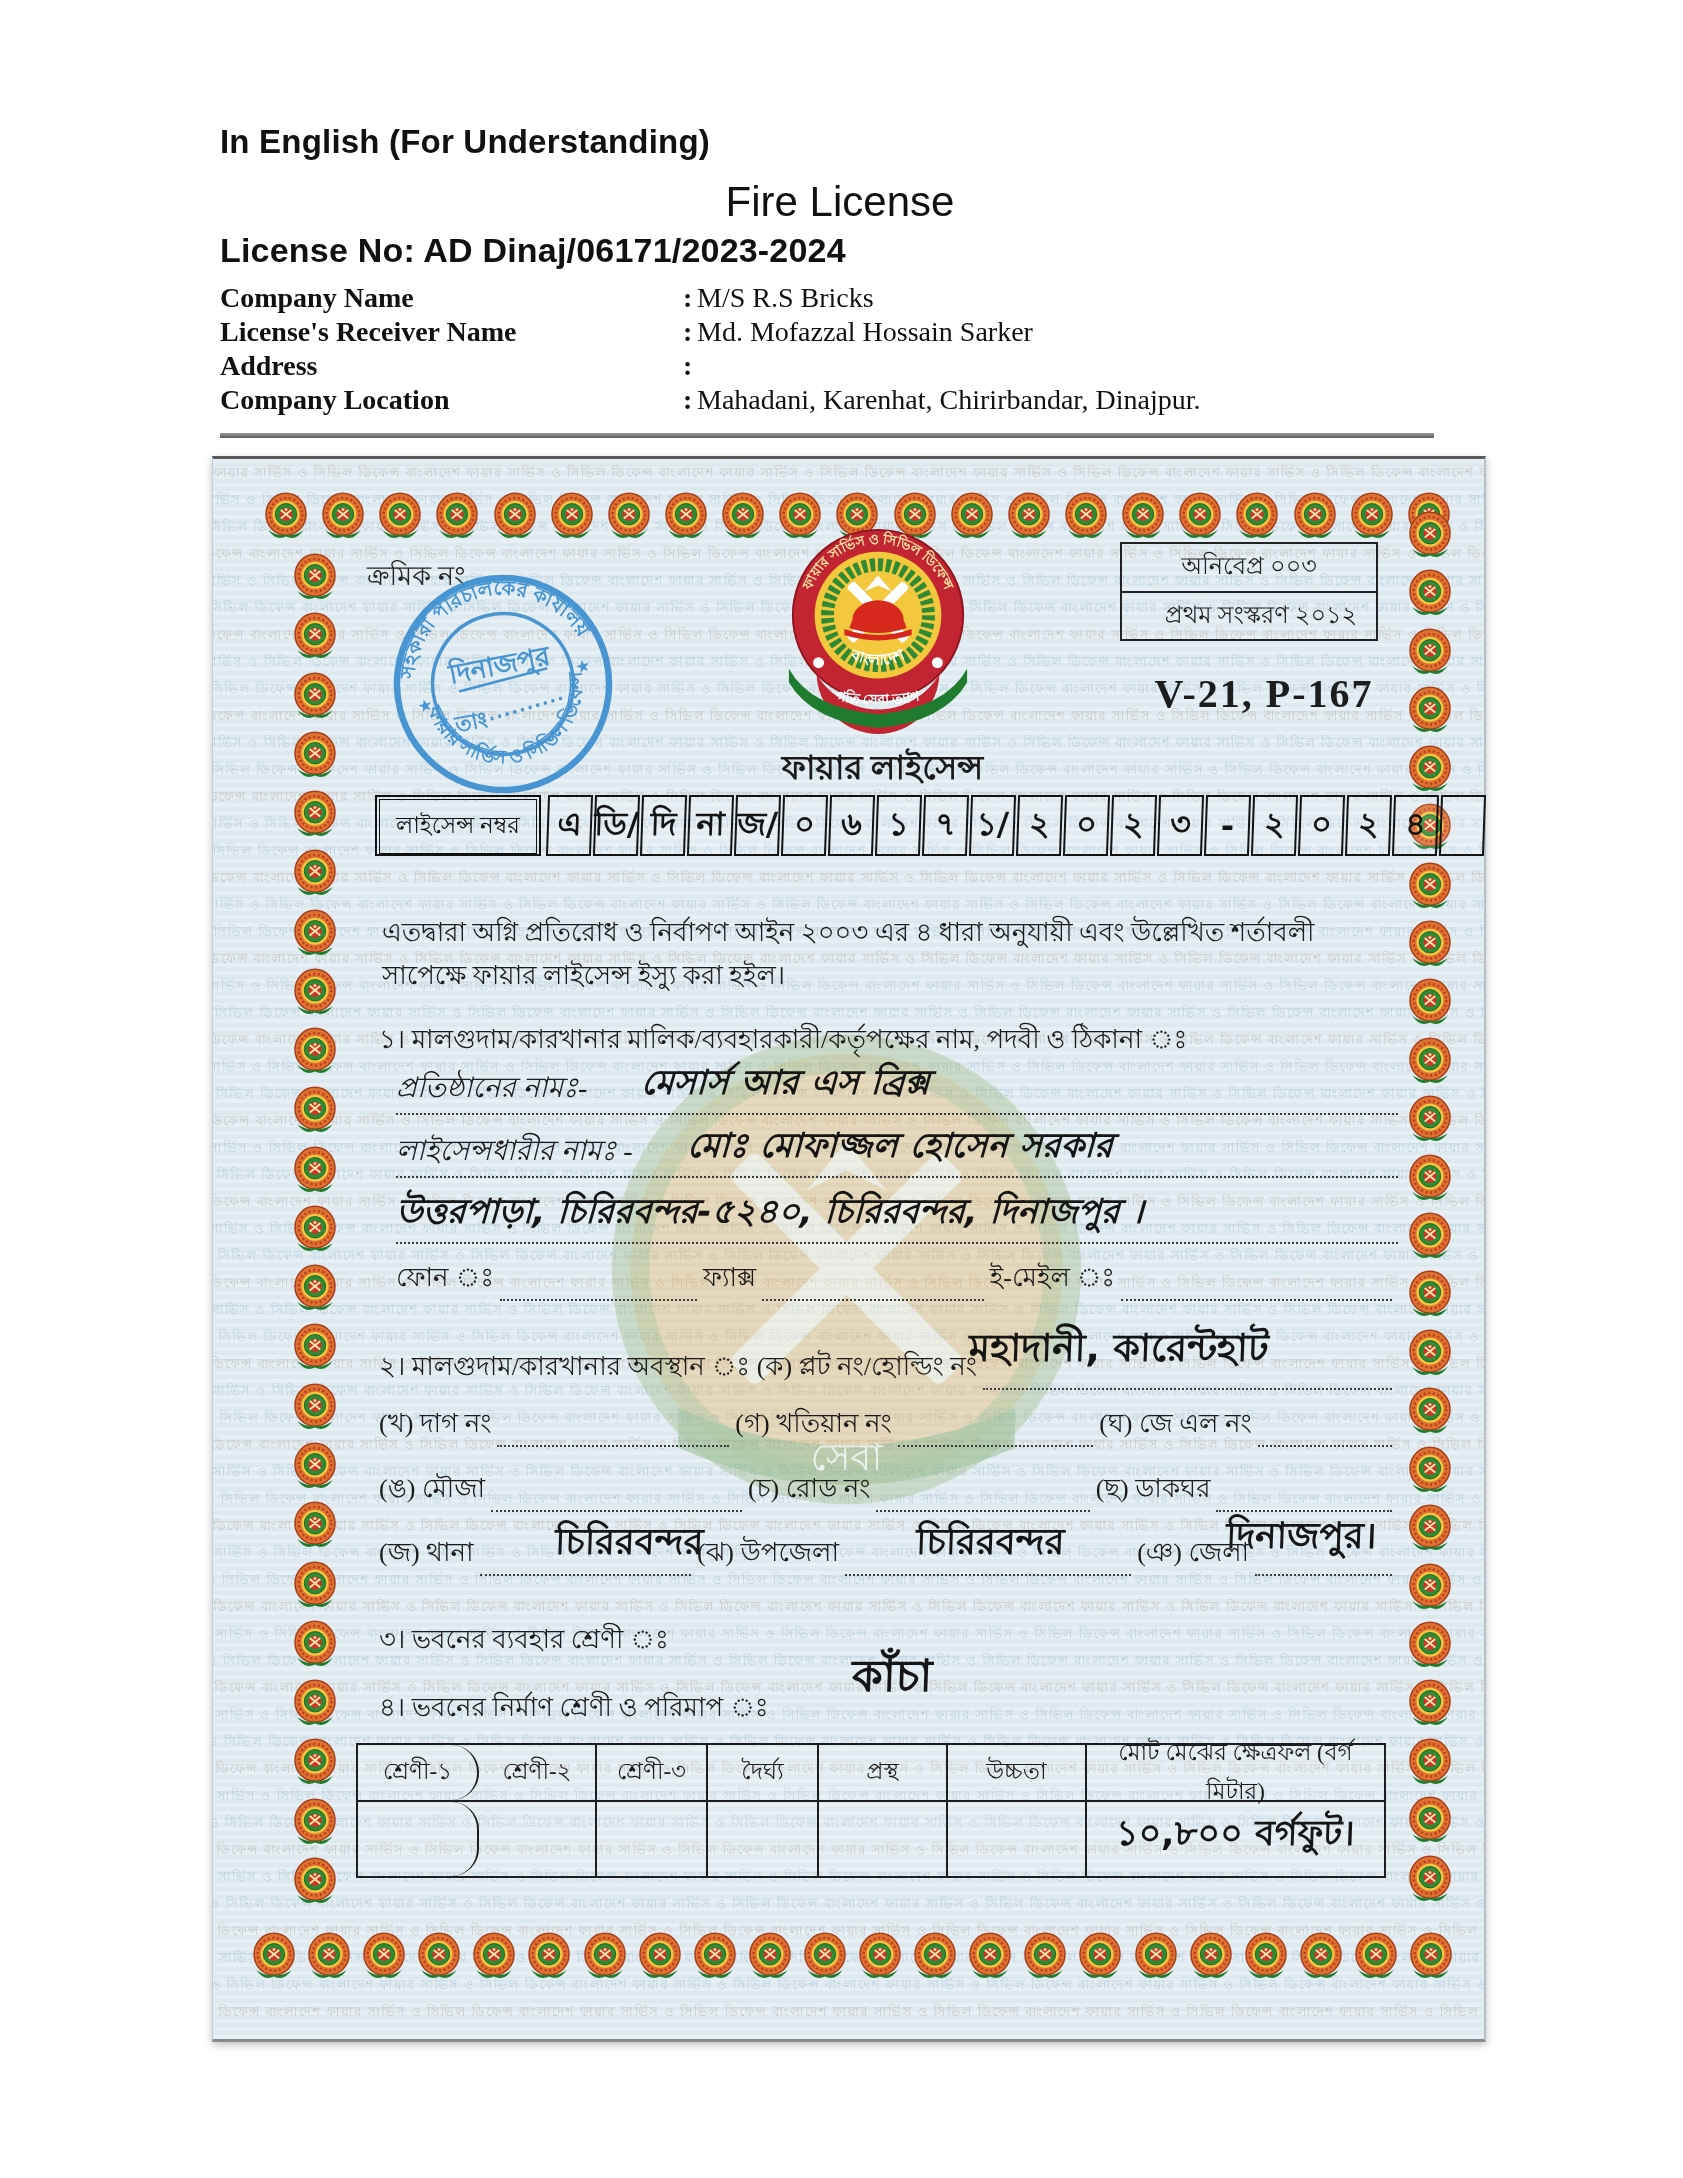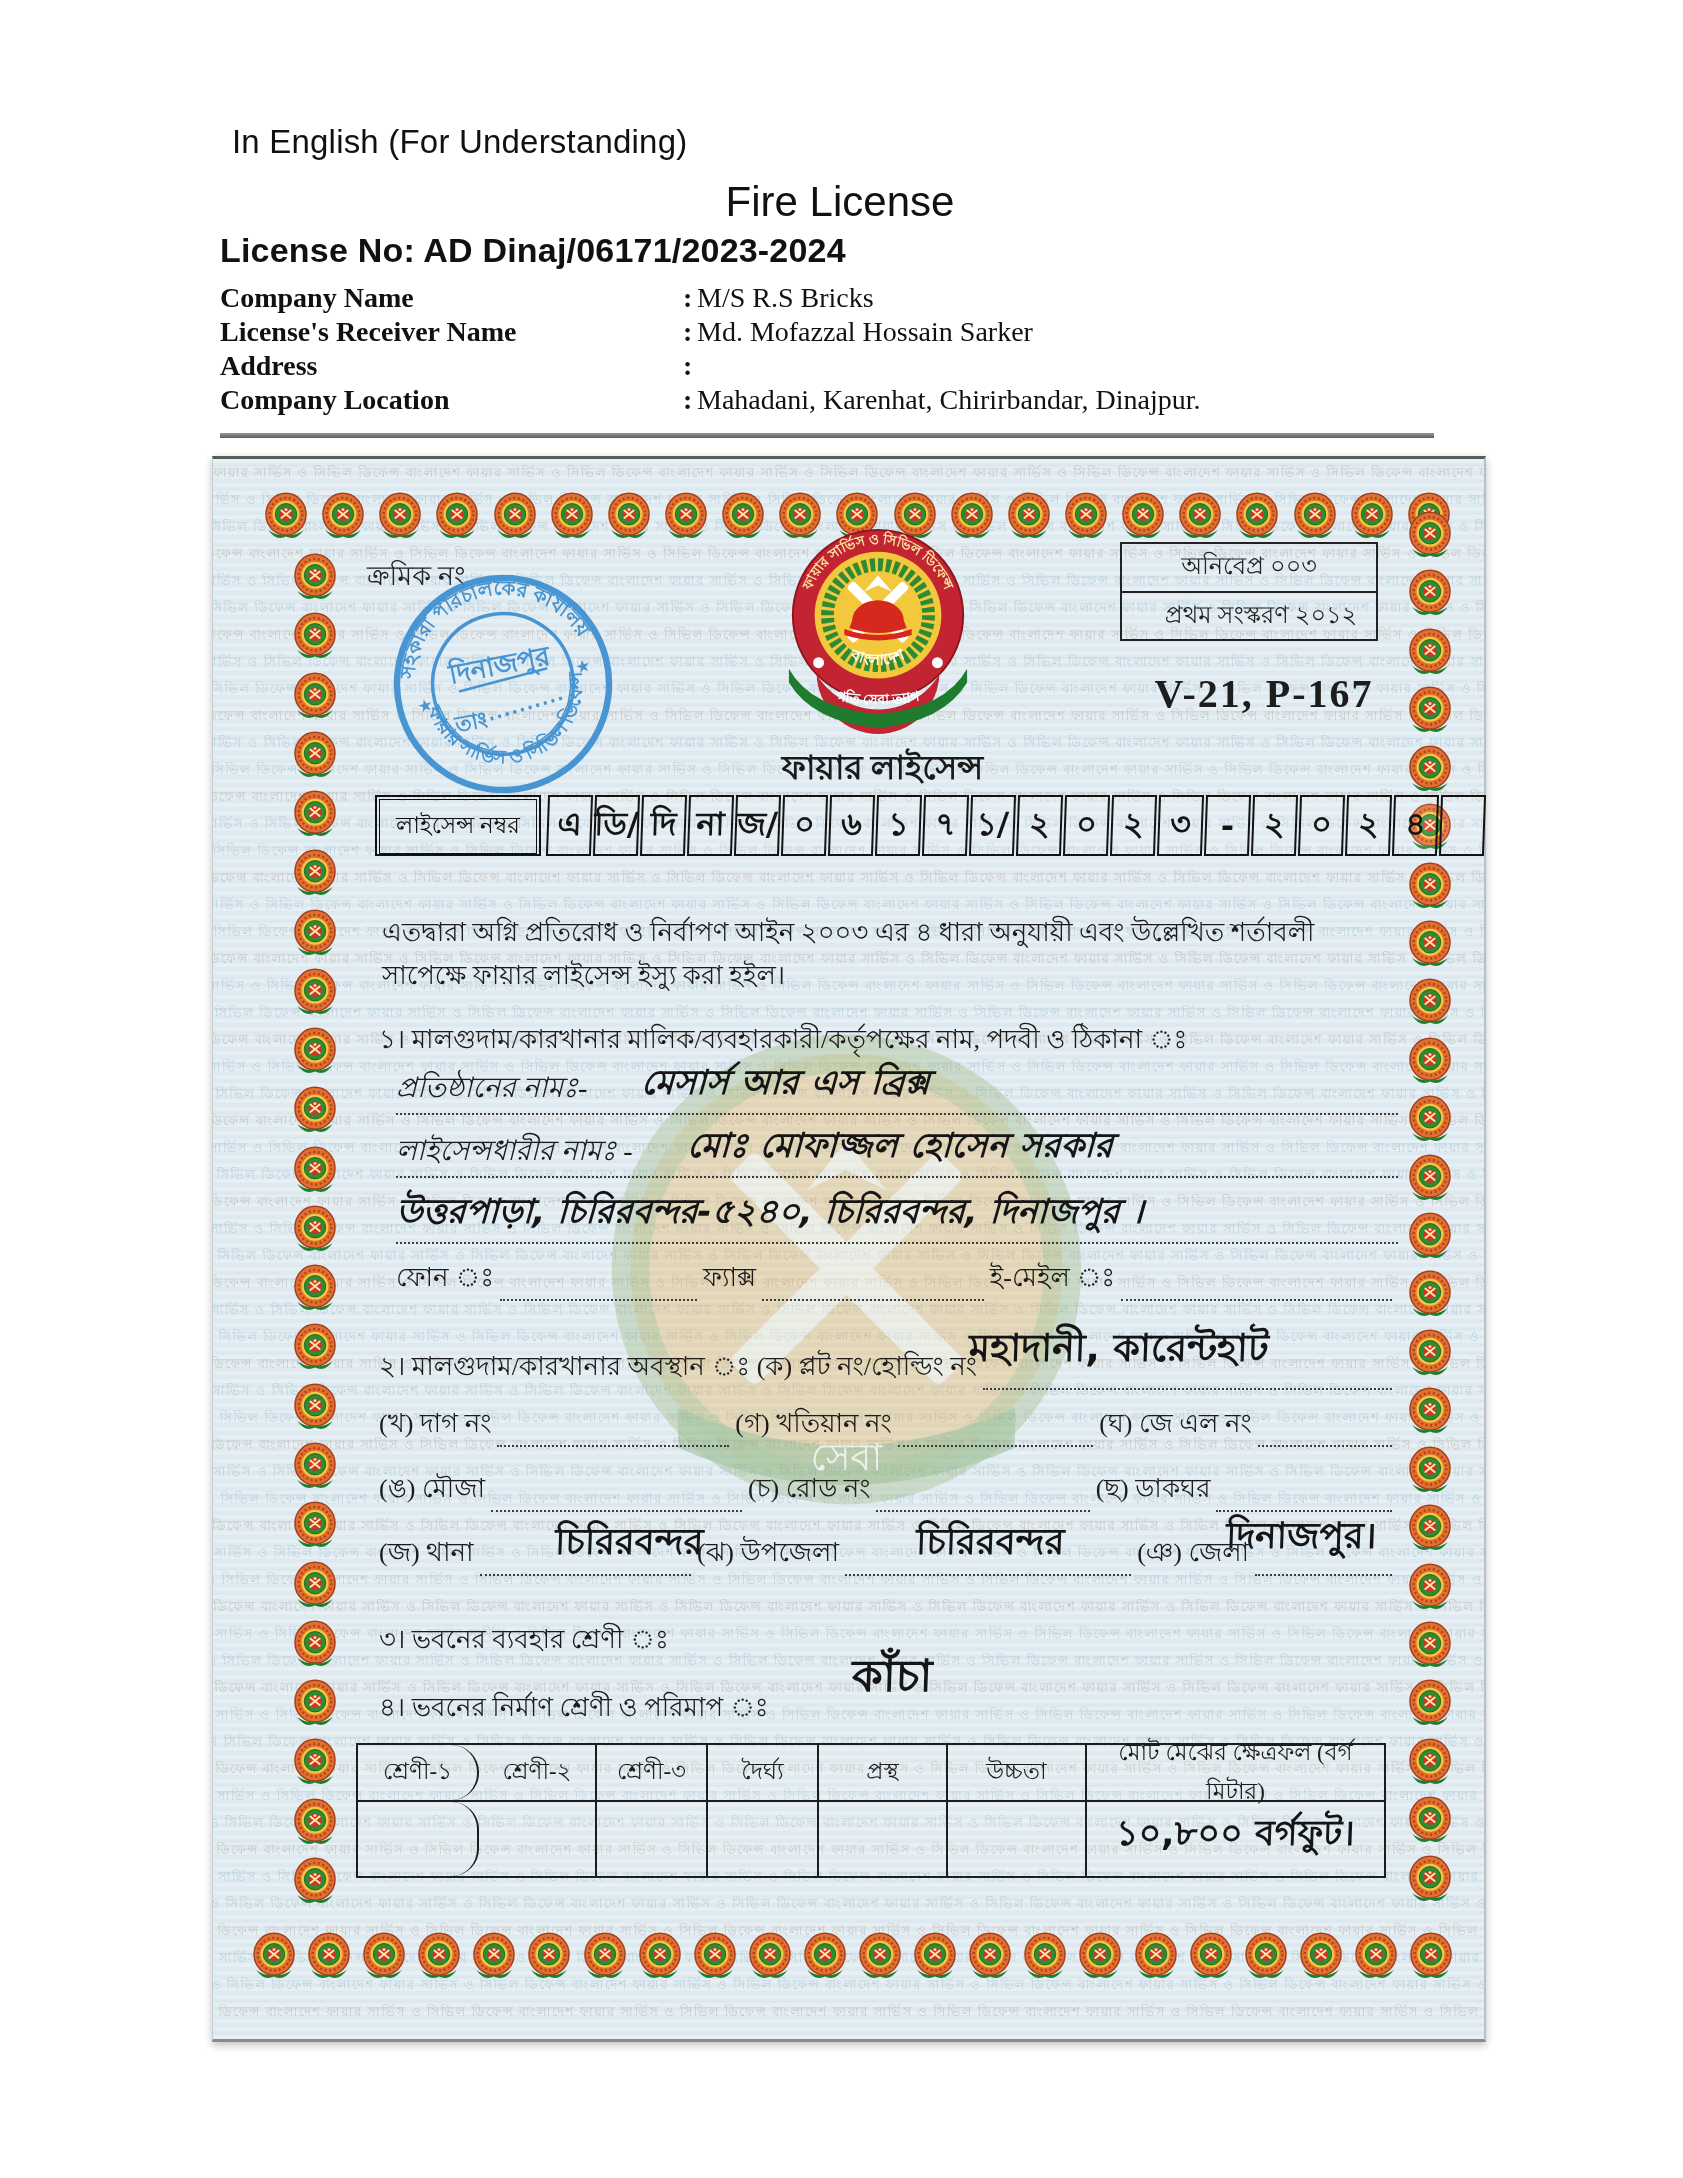--- a/index.html
+++ b/index.html
@@ -1,21 +1,21 @@
 <!DOCTYPE html>
 <html><head>
 <meta charset="utf-8">
 <style>
   html,body{margin:0;padding:0;background:#888;}
   #page{position:relative;width:1683px;height:2178px;background:#ffffff;overflow:hidden;
         font-family:"Liberation Sans",sans-serif;color:#111;}
   .abs{position:absolute;}
 
   
-  .hdr-note{left:232px;top:123px;font-size:33px;font-weight:400;letter-spacing:0.2px;}
+  .hdr-note{left:220px;top:123px;font-size:33px;font-weight:700;letter-spacing:0.2px;}
   .hdr-title{left:220px;top:178px;width:1240px;text-align:center;font-size:42px;font-weight:400;}
   .hdr-license{left:220px;top:231px;font-size:34px;font-weight:700;letter-spacing:0.2px;}
   .hdr-fields{left:220px;top:281px;width:1238px;font-family:"Liberation Serif",serif;font-size:28px;}
   .hdr-row{display:flex;line-height:34px;}
   .hdr-row .lab{width:463px;font-weight:700;}
   .hdr-row .col{width:14px;font-weight:700;}
   .hdr-sep{left:220px;top:433px;width:1214px;height:5px;background:linear-gradient(#9a9a9a,#5c5c5c);}
 
   
   .cert{left:212px;top:456px;width:1271px;height:1580px;

